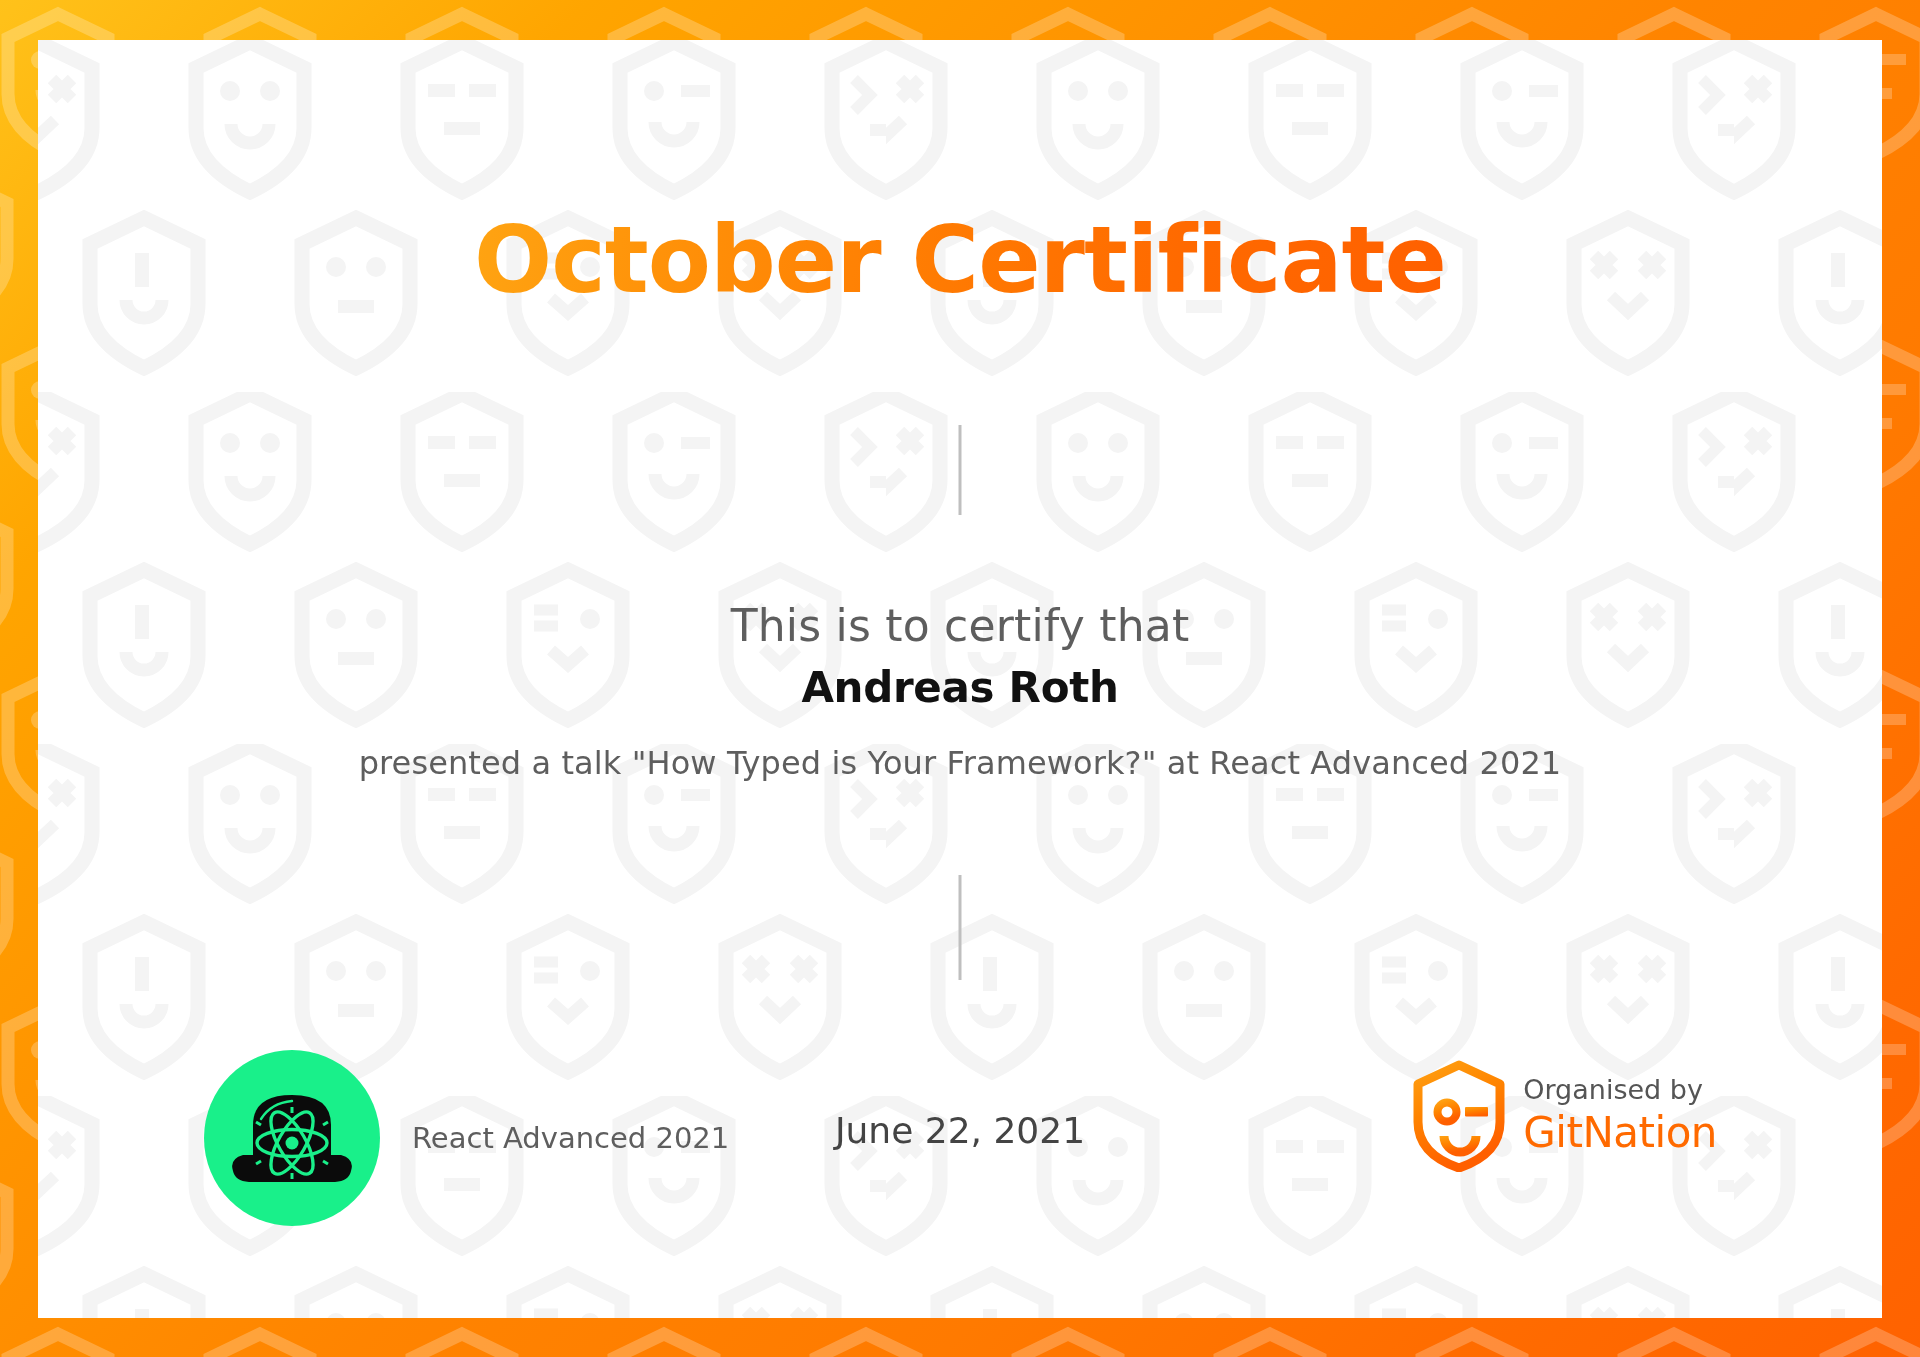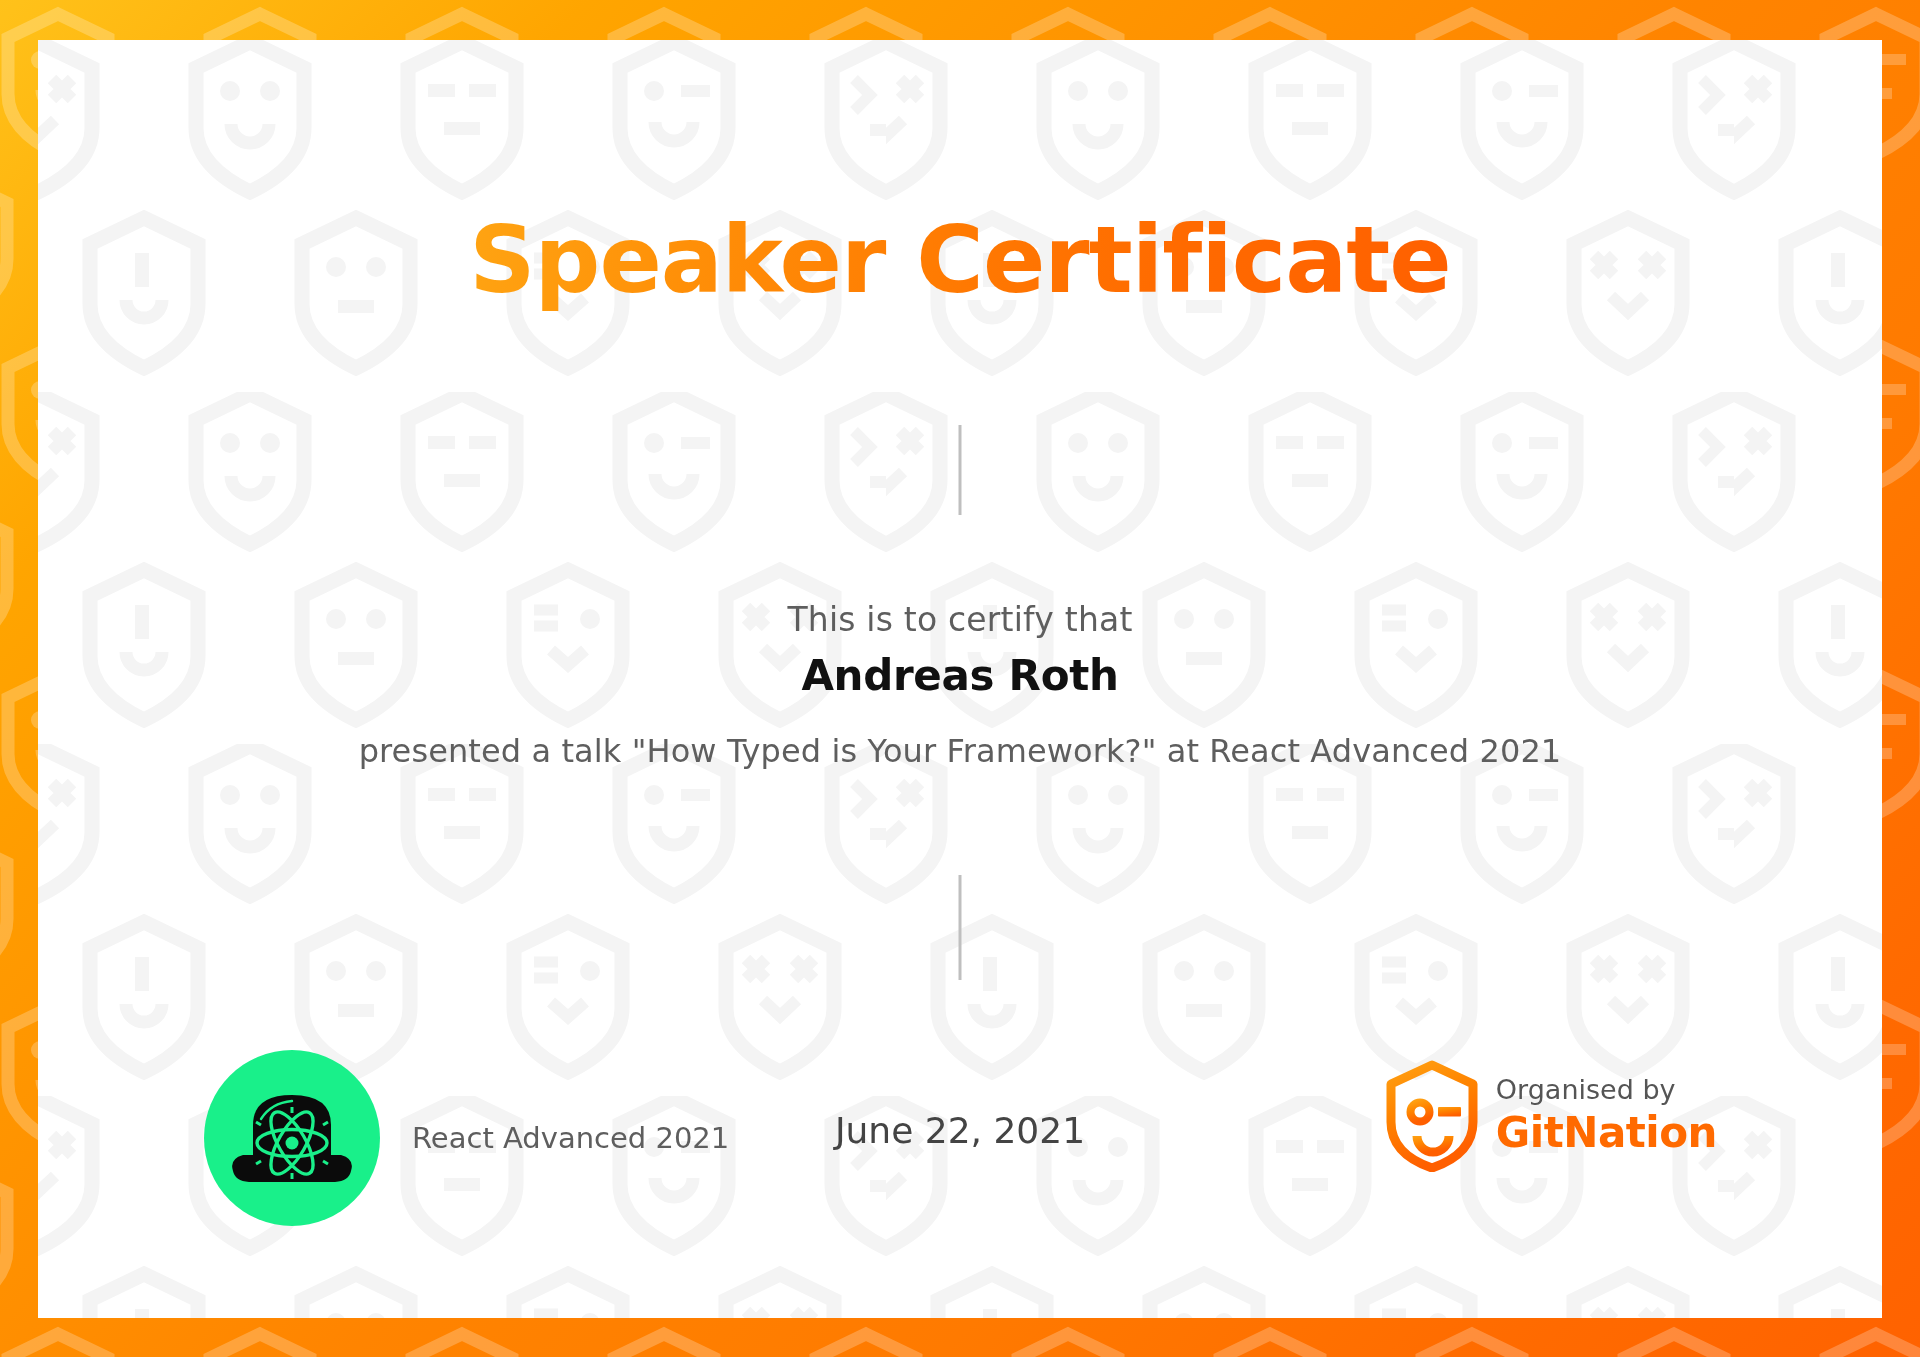--- a/index.html
+++ b/index.html
@@ -86,21 +86,21 @@
   #divider-top    { top:385px;  height:90px; }
   #divider-bottom { top:835px;  height:105px; }
 
   
   #body-block {
     position:absolute;
     top:560px; left:0; right:0;
     text-align:center;
   }
   #certify-line {
-    font-size:33px;
+    font-size:44px;
     color:#5E5E5E;
     font-weight:400;
     letter-spacing:0.2px;
   }
   #recipient-name {
     margin-top:12px;
     font-size:42px;
     font-weight:700;
     color:#111111;
     letter-spacing:-0.3px;
@@ -161,21 +161,21 @@
     gap:16px;
   }
   #gitnation-shield { width:96px; height:112px; flex:0 0 auto; }
   #organiser-text { line-height:1.25; }
   #organised-label {
     font-size:27px;
     color:#555555;
   }
   #gitnation-name {
     font-size:42px;
-    font-weight:700;
+    font-weight:400;
     color:#FF6A00;
     letter-spacing:-0.5px;
   }
 </style>
 </head>
 <body>
 
 <div id="page">
 
   <svg class="frame-pattern" viewBox="0 0 1920 1357" preserveAspectRatio="xMidYMid slice" aria-hidden="true">
@@ -329,21 +329,21 @@
               <use href="#cFaceA"></use>
             </g>
         </pattern>
       </defs>
       <rect x="0" y="0" width="1844" height="1278" fill="url(#cardShieldPattern)"></rect>
     </svg>
 
     <div class="card-inner">
 
       <div id="title-wrap">
-        <h1 id="cert-title">Speaker Certificate</h1>
+        <h1 id="cert-title">October Certificate</h1>
       </div>
 
       <div class="divider" id="divider-top"></div>
 
       <div id="body-block">
         <div id="certify-line">This is to certify that</div>
         <div id="recipient-name">Andreas Roth</div>
         <div id="talk-line">presented a talk "How Typed is Your Framework?" at React Advanced 2021</div>
       </div>
 

